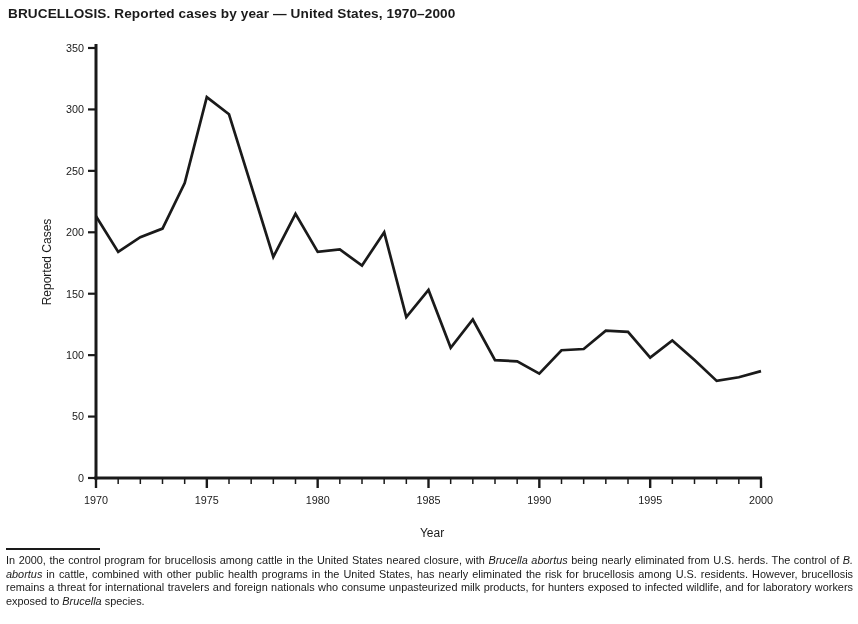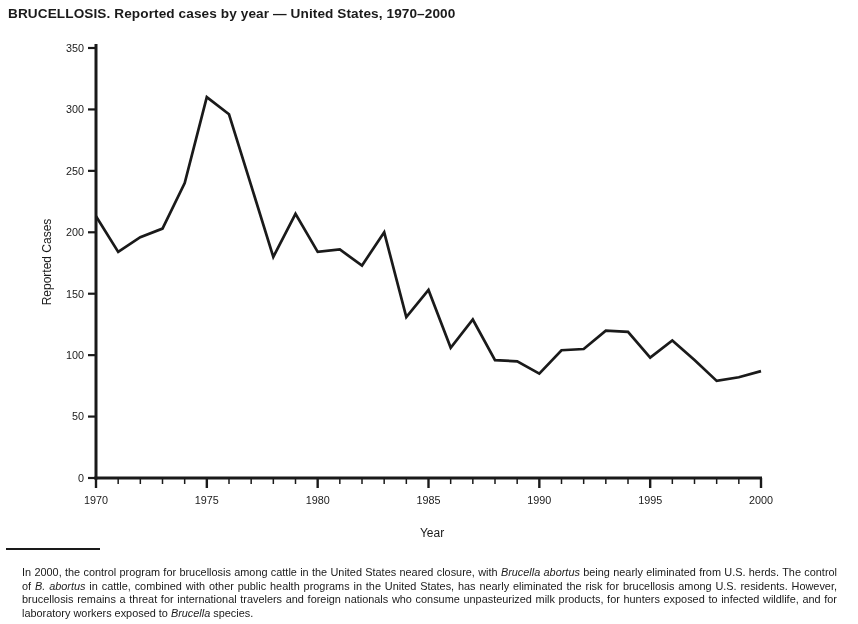--- a/index.html
+++ b/index.html
@@ -34,21 +34,21 @@
   .footnote {
     position: absolute;
     left: 6px; right: 5px; top: 548px;
   }
   .footnote-rule {
     width: 94px; height: 2px;
     background: #1a1a1a;
     margin: 0 0 4px 0;
   }
   .footnote-text {
-    margin: 16px;
+    margin: 0;
     font-size: 10.9px;
     line-height: 13.5px;
     text-align: justify;
   }
   .footnote-text i { font-style: italic; }
 </style>
 </head>
 <body>
 
 <div class="title">BRUCELLOSIS. Reported cases by year — United States, 1970–2000</div>

